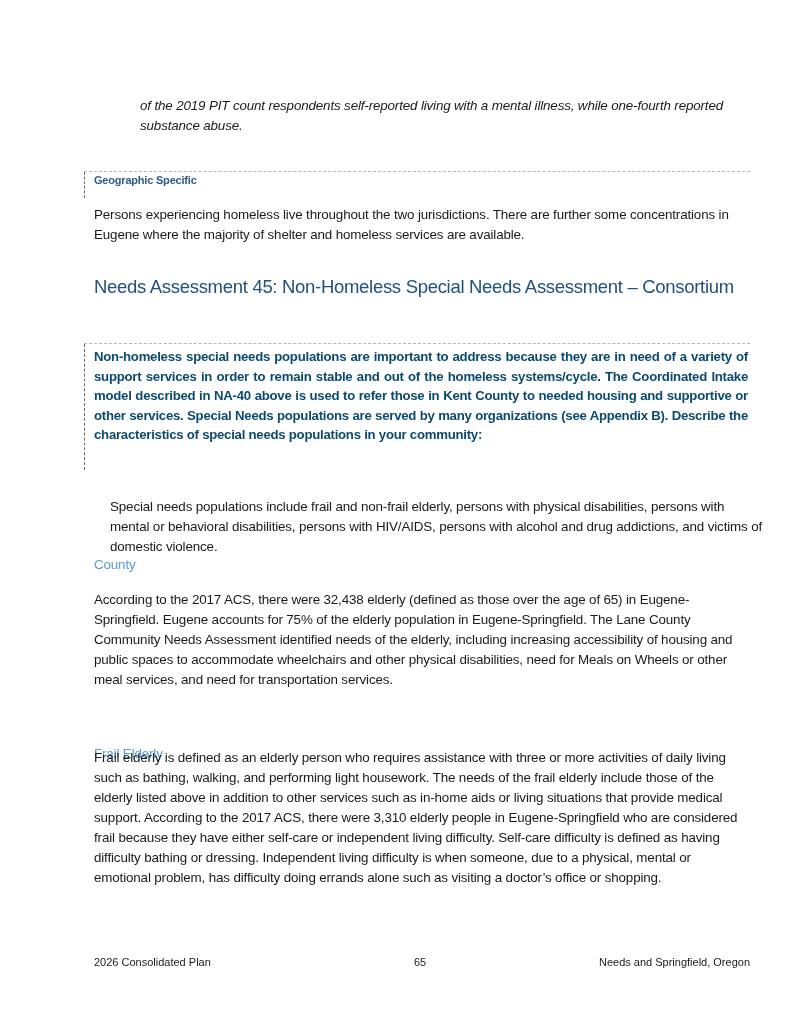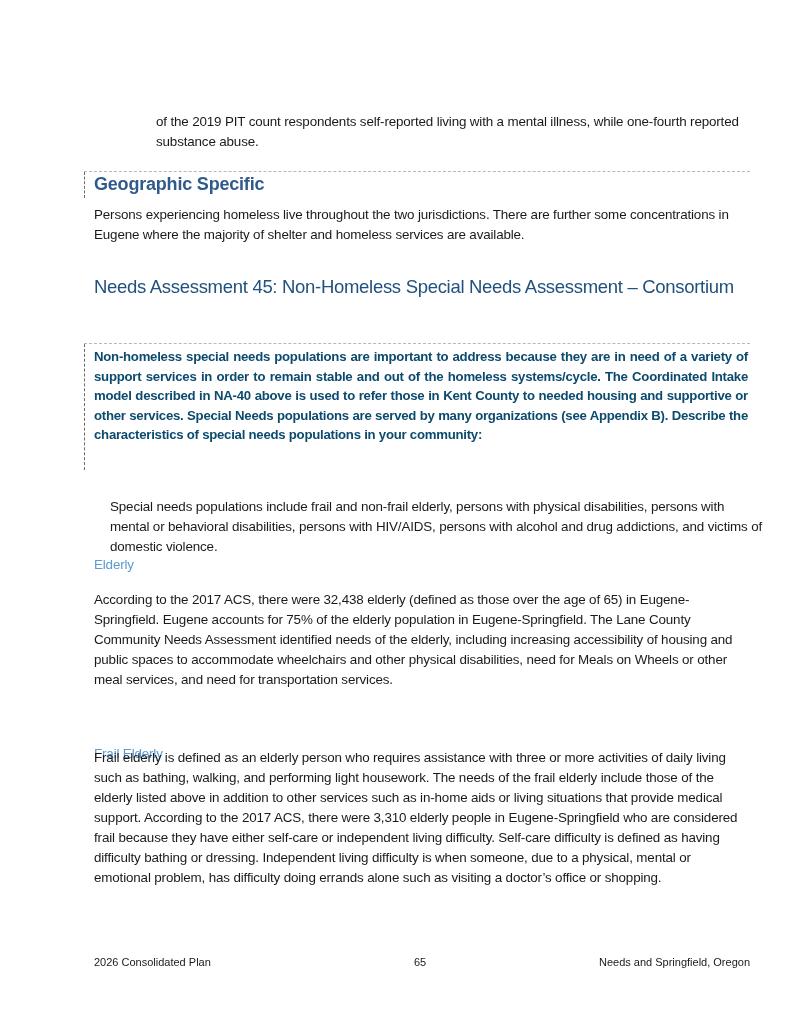--- a/index.html
+++ b/index.html
@@ -45,21 +45,21 @@
     border-left: 1px dashed #6a6a6a;
   }
   .geo-box {
     top: 171px;
     height: 0;
   }
   .geo-heading {
     position: absolute;
     left: 94px;
     top: 174px;
-    font-size: 18px;
+    font-size: 11px;
     font-weight: bold;
     color: #2f5b8c;
     letter-spacing: -0.2px;
   }
   .geo-text {
     position: absolute;
     left: 94px;
     top: 205px;
     width: 656px;
   }
@@ -112,38 +112,38 @@
     justify-content: space-between;
   }
   .footer span { display: inline-block; }
   .footer .page-num { position: absolute; left: 320px; }
 </style>
 </head>
 <body>
 
 <div class="page">
 
-  <p class="indent-block body-text" style="margin:16px;">of the 2019 PIT count respondents self-reported living with a mental illness, while one-fourth reported substance abuse.</p>
+  <p class="indent-block body-text" style="margin:0;font-style:italic;">of the 2019 PIT count respondents self-reported living with a mental illness, while one-fourth reported substance abuse.</p>
 
   <div class="boxed geo-box">
     <div class="box-left-rule" style="height:26px;"></div>
   </div>
   <div class="geo-heading">Geographic Specific</div>
   <p class="geo-text body-text" style="margin:0;">Persons experiencing homeless live throughout the two jurisdictions.  There are further some concentrations in Eugene where the majority of shelter and homeless services are available.</p>
 
   <h2 class="section-heading" style="margin:0;">Needs Assessment 45: Non-Homeless Special Needs Assessment – Consortium</h2>
 
   <div class="boxed question-box">
     <div class="box-left-rule" style="height:126px;"></div>
   </div>
   <p class="question-text" style="margin:0;">Non-homeless special needs populations are important to address because they are in need of a variety of support services in order to remain stable and out of the homeless systems/cycle.  The Coordinated Intake model described in NA-40 above is used to refer those in Kent County to needed housing and supportive or other services.  Special Needs populations are served by many organizations (see Appendix B). Describe the characteristics of special needs populations in your community:</p>
 
   <p class="para body-text" style="margin:16px; top:481px;">Special needs populations include frail and non-frail elderly, persons with physical disabilities, persons with mental or behavioral disabilities, persons with HIV/AIDS, persons with alcohol and drug addictions, and victims of domestic violence.</p>
 
-  <div class="subheading" style="top:557px;">Elderly</div>
+  <div class="subheading" style="top:557px;">County</div>
   <p class="para body-text" style="margin:0; top:590px;">According to the 2017 ACS, there were 32,438 elderly (defined as those over the age of 65) in Eugene-Springfield.  Eugene accounts for 75% of the elderly population in Eugene-Springfield. The Lane County Community Needs Assessment identified needs of the elderly, including increasing accessibility of housing and public spaces to accommodate wheelchairs and other physical disabilities, need for Meals on Wheels or other meal services, and need for transportation services.</p>
 
   <div class="subheading" style="top:746px;">Frail Elderly</div>
   <p class="para body-text" style="margin:0; top:748px;">Frail elderly is defined as an elderly person who requires assistance with three or more activities of daily living such as bathing, walking, and performing light housework.  The needs of the frail elderly include those of the elderly listed above in addition to other services such as in-home aids or living situations that provide medical support.  According to the 2017 ACS, there were 3,310 elderly people in Eugene-Springfield who are considered frail because they have either self-care or independent living difficulty. Self-care difficulty is defined as having difficulty bathing or dressing.  Independent living difficulty is when someone, due to a physical, mental or emotional problem, has difficulty doing errands alone such as visiting a doctor’s office or shopping.</p>
 
   <div class="footer">
     <span>2026 Consolidated Plan</span>
     <span class="page-num">65</span>
     <span>Needs and Springfield, Oregon</span>
   </div>

